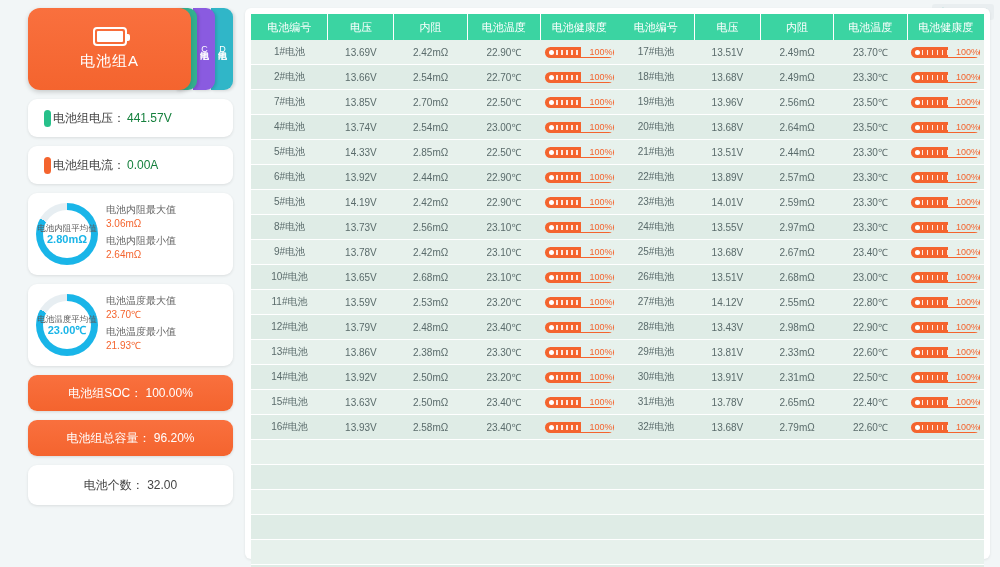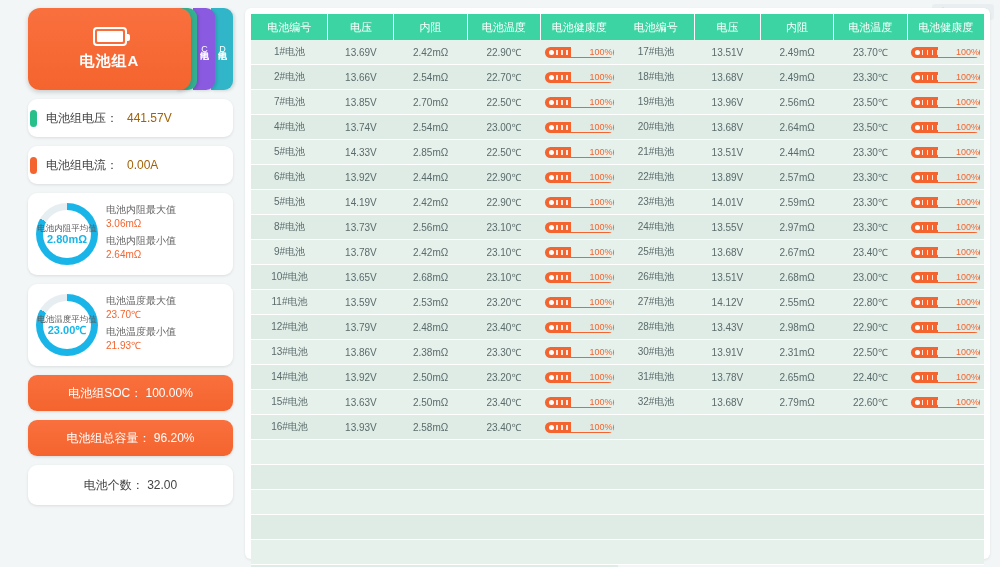--- a/index.html
+++ b/index.html
@@ -93,21 +93,21 @@
   }
   .batt-glyph i {
     display: block;
     width: 100%;
     height: 11px;
     background: #fff;
     border-radius: 1px;
   }
   .pack-main .ptitle {
     font-size: 15px;
-    font-weight: bold;
+    font-weight: normal;
     letter-spacing: 1px;
   }
   .pack-tabs {
     display: flex;
     margin-left: -12px;
   }
   .pack-tab {
     width: 22px;
     border-radius: 0 9px 9px 0;
     color: #fff;
@@ -129,34 +129,34 @@
   .card {
     background: #fff;
     border-radius: 9px;
     box-shadow: 0 1px 3px rgba(0,0,0,.10);
     box-sizing: border-box;
   }
   .stat-line {
     height: 38px;
     display: flex;
     align-items: center;
-    padding: 0 2px;
-    gap: 9px;
+    padding: 0 16px;
+    gap: 2px;
     font-size: 12px;
     color: #444;
   }
   .pill {
     width: 7px;
     height: 17px;
     border-radius: 4px;
     flex: 0 0 7px;
   }
   .pill.green { background: #27c08a; }
   .pill.orange { background: #f4642e; }
-  .stat-line .val { color: #a16207; }
+  .stat-line .val { color: #15803d; }
 
   .ring-card {
     height: 82px;
     display: flex;
     align-items: center;
     padding: 0 8px;
     gap: 8px;
   }
   .ring {
     width: 62px;
@@ -288,21 +288,21 @@
     opacity: .85;
   }
   .soc-cell .pct {
     position: absolute;
     right: 5px;
     top: 50%;
     transform: translateY(-50%);
     font-size: 9px;
     color: #f4642e;
     background: #e7f1ec;
-    padding-left: 18px;
+    padding-left: 8px;
   }
   tbody tr:nth-child(even) .pct { background: #dfece6; }
 </style>
 </head>
 <body>
 
 <div class="winbtns">
   <div class="wb">⚙</div>
   <div class="wb">─</div>
   <div class="wb">◿</div>
@@ -788,20 +788,32 @@
               <td>2.98mΩ</td>
               <td>22.90℃</td>
               <td class="soc-cell">
                 <div class="soc-bar">
                   <div class="ticks"></div>
                 </div>
                 <span class="pct">100%</span>
               </td>
             </tr>
             <tr>
+              <td>29#电池</td>
+              <td>13.81V</td>
+              <td>2.33mΩ</td>
+              <td>22.60℃</td>
+              <td class="soc-cell">
+                <div class="soc-bar">
+                  <div class="ticks"></div>
+                </div>
+                <span class="pct">100%</span>
+              </td>
+            </tr>
+            <tr>
               <td>30#电池</td>
               <td>13.91V</td>
               <td>2.31mΩ</td>
               <td>22.50℃</td>
               <td class="soc-cell">
                 <div class="soc-bar">
                   <div class="ticks"></div>
                 </div>
                 <span class="pct">100%</span>
               </td>

